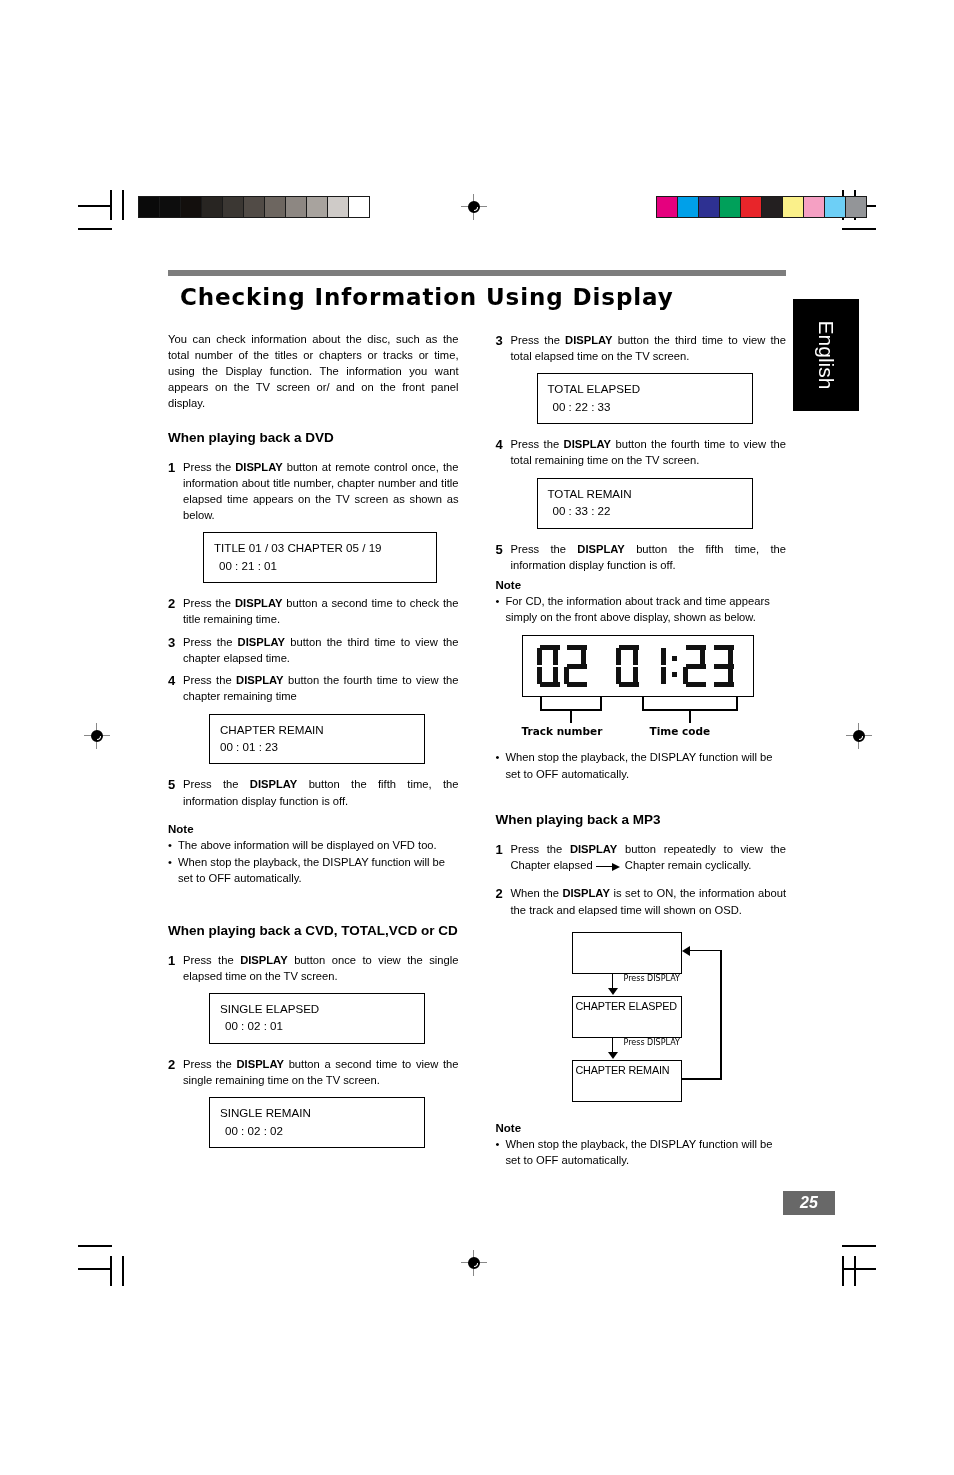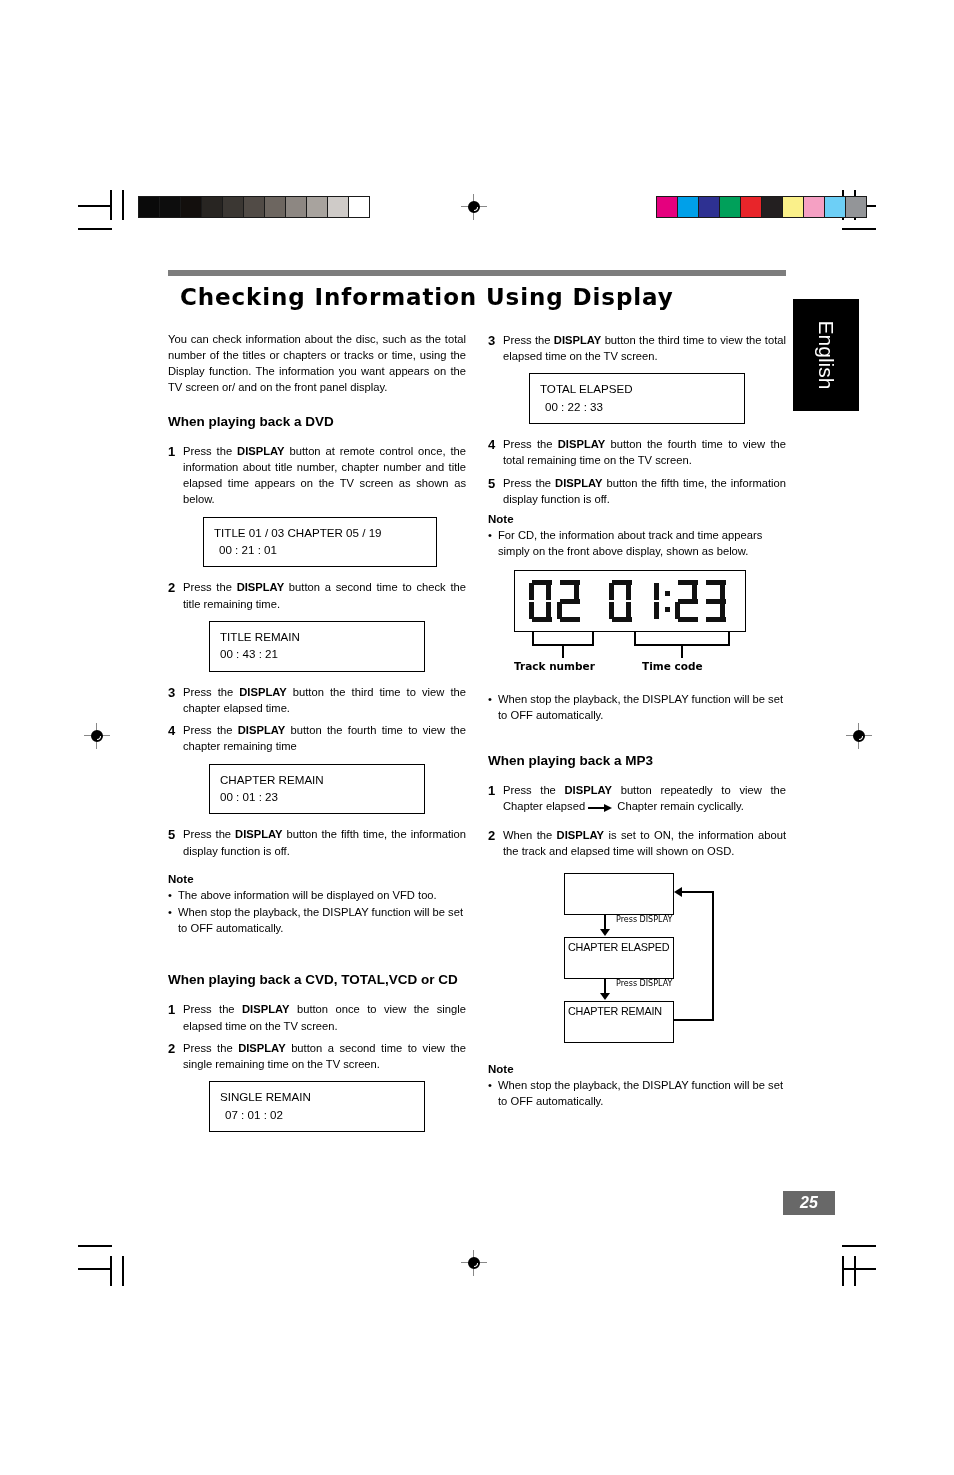--- a/index.html
+++ b/index.html
@@ -68,21 +68,21 @@
   .page-title {
     font-size: 23px;
     font-weight: bold;
     letter-spacing: 0.9px;
     margin: 0 0 22px 12px;
     font-family: "DejaVu Sans", sans-serif;
   }
 
   .cols {
     display: flex;
-    gap: 22px;
+    gap: 37px;
   }
   .col { width: 298px; }
 
   .intro {
     font-size: 11.2px;
     line-height: 1.42;
     text-align: justify;
     margin-bottom: 18px;
   }
 
@@ -134,21 +134,21 @@
   .note-li {
     font-size: 11.2px;
     line-height: 1.45;
     display: flex;
     margin-bottom: 1px;
   }
   .note-li .bul { width: 10px; flex: 0 0 10px; }
   .note-li .t { flex: 1; }
 
   
-  .vfd-wrap { margin: 10px 0 15px 26px; position: relative; width: 232px; }
+  .vfd-wrap { margin: 10px 0 8px 26px; position: relative; width: 232px; }
   .vfd {
     border: 1.6px solid #000;
     height: 62px;
     display: flex;
     align-items: center;
     padding: 0 14px;
     box-sizing: border-box;
   }
   .seg-digit {
     width: 26px; height: 42px; position: relative; margin-right: 6px;
@@ -362,24 +362,20 @@
       </div>
       <div class="osd-box wide">
         <div>TITLE   01 / 03     CHAPTER   05 / 19</div>
         <div class="l2">00 : 21 : 01</div>
       </div>
 
       <div class="step">
         <div class="num">2</div>
         <div class="txt"><span>Press the </span><b>DISPLAY</b><span> button a second time to check the title remaining time.</span></div>
       </div>
-      <div class="osd-box">
-        <div>TITLE REMAIN</div>
-        <div>00 : 43 : 21</div>
-      </div>
 
       <div class="step">
         <div class="num">3</div>
         <div class="txt"><span>Press the </span><b>DISPLAY</b><span> button the third time to view the chapter elapsed time.</span></div>
       </div>
 
       <div class="step">
         <div class="num">4</div>
         <div class="txt"><span>Press the </span><b>DISPLAY</b><span> button the fourth time to view the chapter remaining time</span></div>
       </div>
@@ -402,46 +398,54 @@
         <div class="bul">•</div>
         <div class="t">When stop the playback, the DISPLAY function will be set to OFF automatically.</div>
       </div>
 
       <h2 class="section tight" style="margin-top:36px;">When playing back a CVD, TOTAL,VCD or CD</h2>
 
       <div class="step">
         <div class="num">1</div>
         <div class="txt"><span>Press the </span><b>DISPLAY</b><span> button once to view the single elapsed time on the TV screen.</span></div>
       </div>
+      <div class="osd-box">
+        <div>SINGLE ELAPSED</div>
+        <div class="l2">00 : 02 : 01</div>
+      </div>
 
       <div class="step">
         <div class="num">2</div>
         <div class="txt"><span>Press the </span><b>DISPLAY</b><span> button a second time to view the single remaining time on the TV screen.</span></div>
       </div>
       <div class="osd-box">
         <div>SINGLE REMAIN</div>
-        <div class="l2">07 : 01 : 02</div>
+        <div class="l2">00 : 02 : 02</div>
       </div>
 
     </div>
 
     <div class="col">
 
       <div class="step">
         <div class="num">3</div>
         <div class="txt"><span>Press the </span><b>DISPLAY</b><span> button the third time to view the total elapsed time on the TV screen.</span></div>
       </div>
       <div class="osd-box">
         <div>TOTAL ELAPSED</div>
         <div class="l2">00 : 22 : 33</div>
       </div>
 
       <div class="step">
         <div class="num">4</div>
         <div class="txt"><span>Press the </span><b>DISPLAY</b><span> button the fourth time to view the total remaining time on the TV screen.</span></div>
+      </div>
+      <div class="osd-box">
+        <div>TOTAL REMAIN</div>
+        <div class="l2">00 : 33 : 22</div>
       </div>
 
       <div class="step">
         <div class="num">5</div>
         <div class="txt"><span>Press the </span><b>DISPLAY</b><span> button the fifth time, the information display function is off.</span></div>
       </div>
 
       <div class="note-head" style="margin-top:4px;">Note</div>
       <div class="note-li">
         <div class="bul">•</div>

